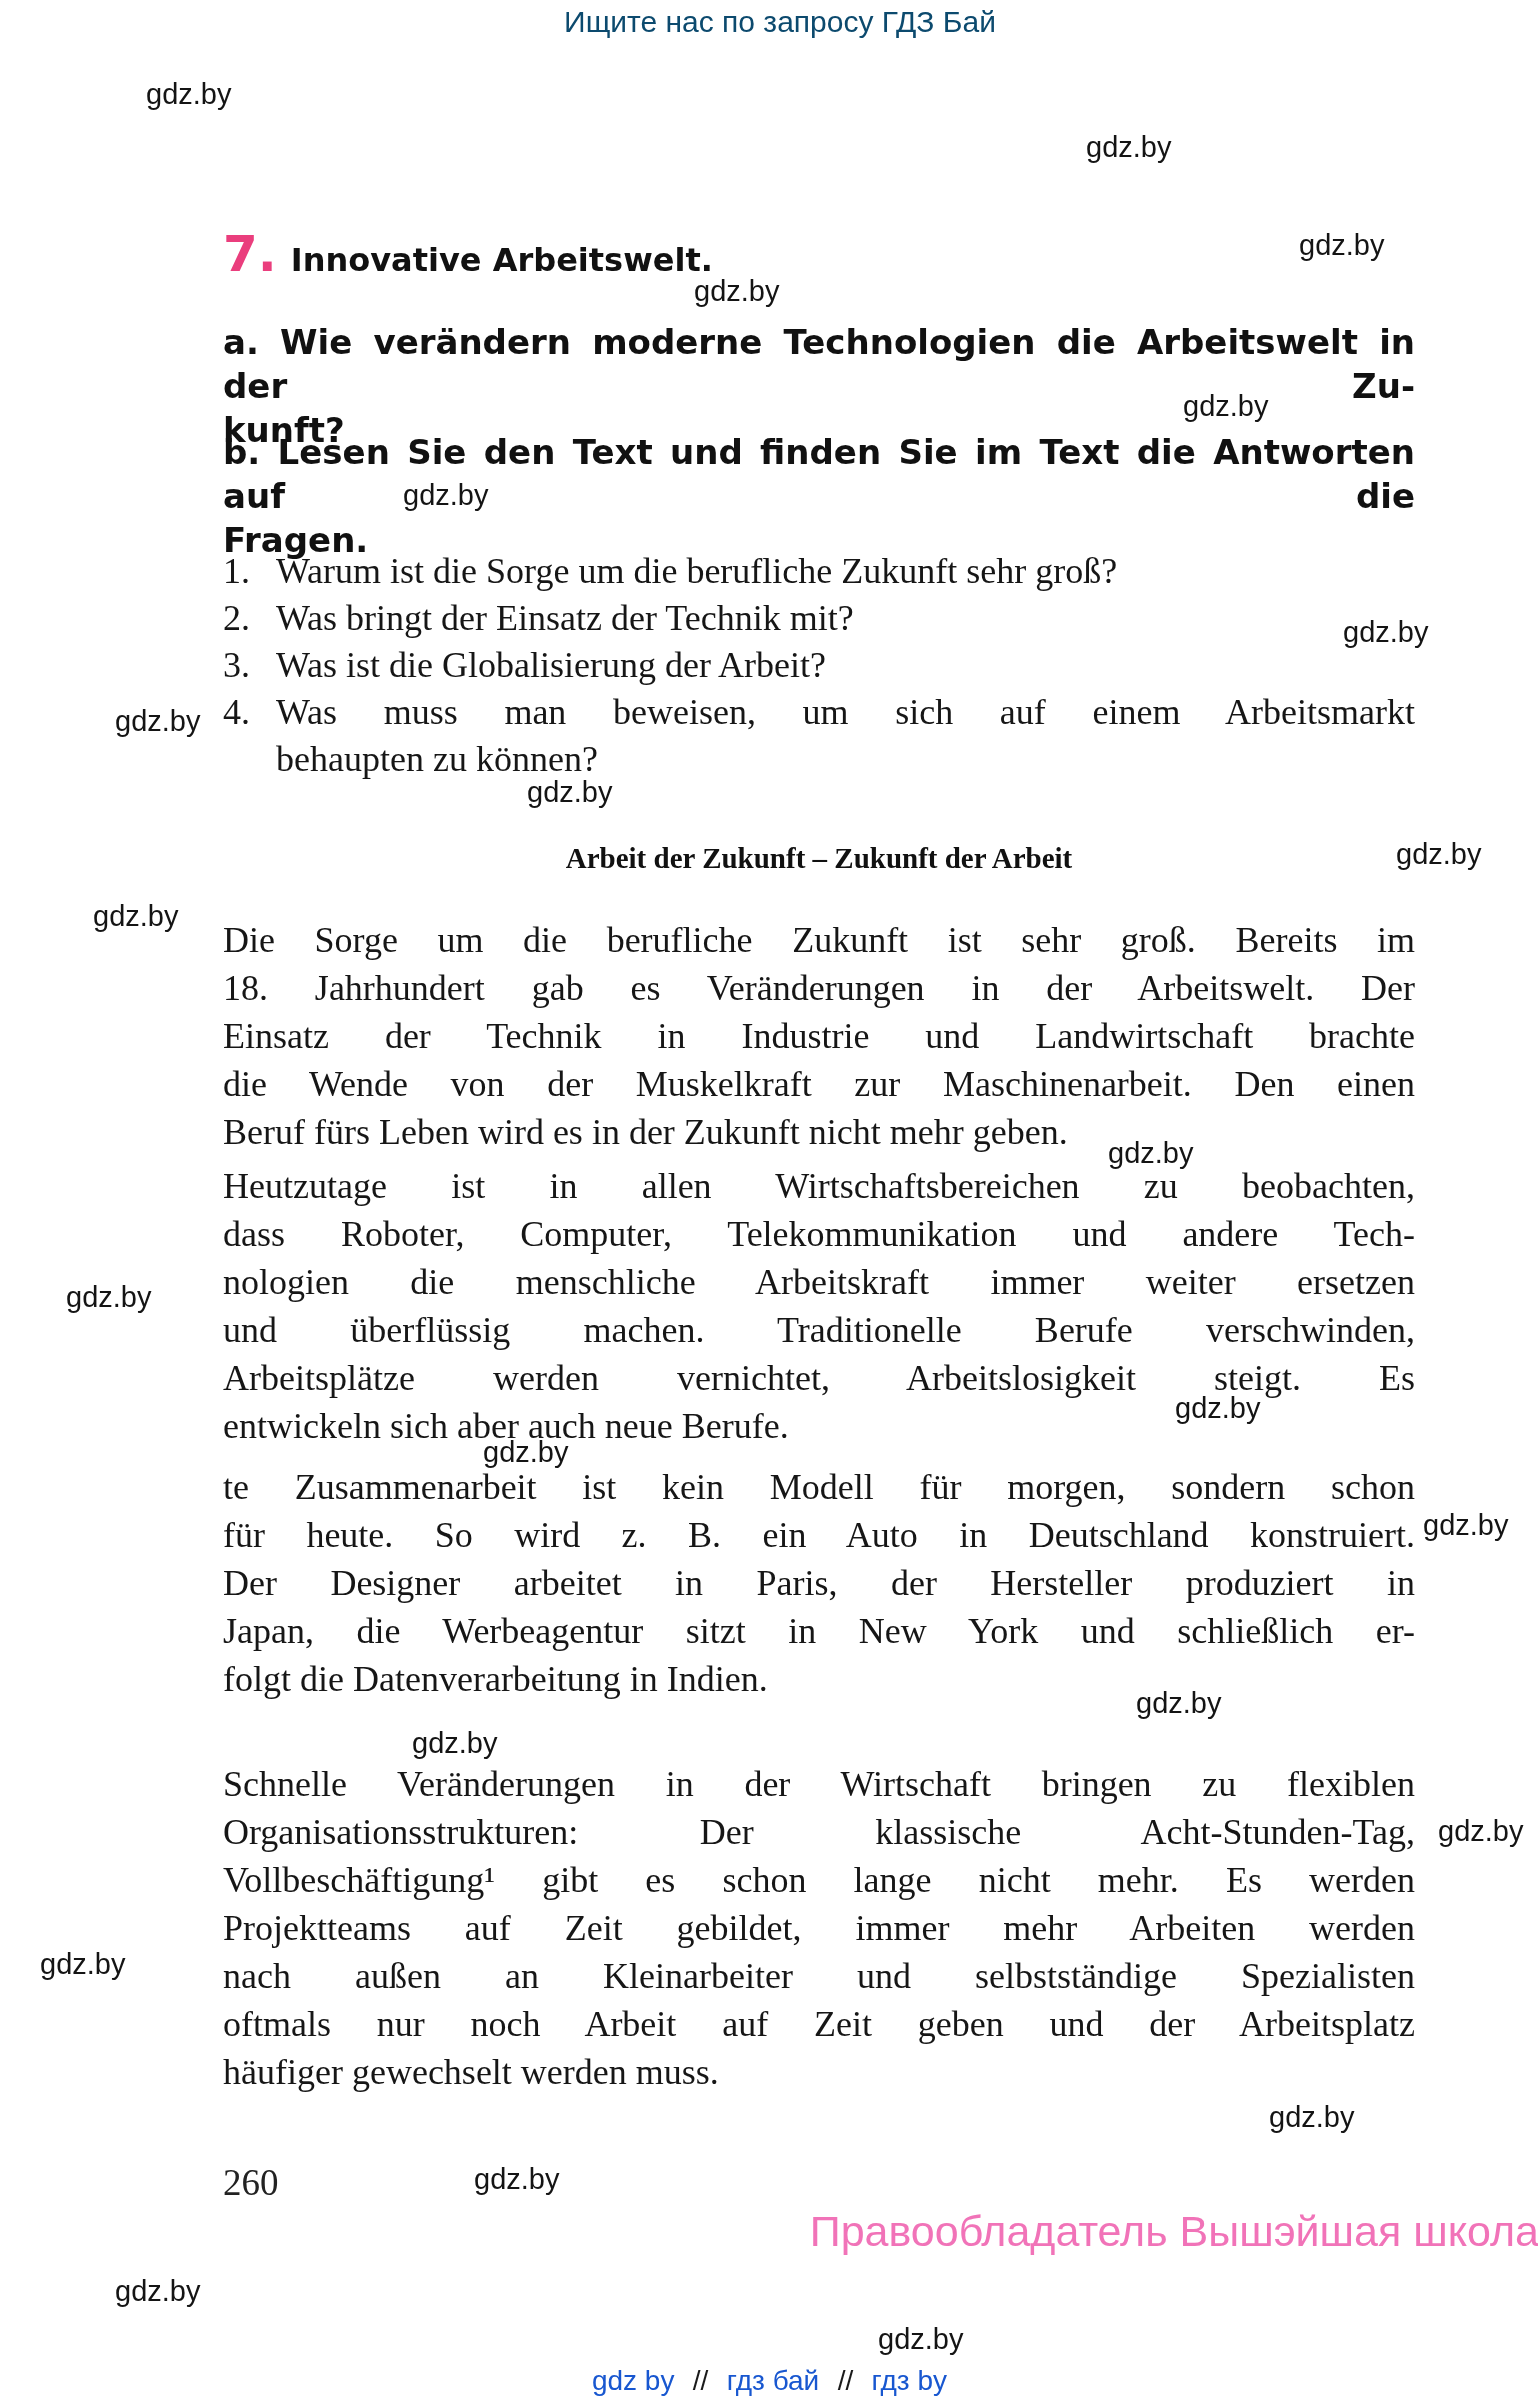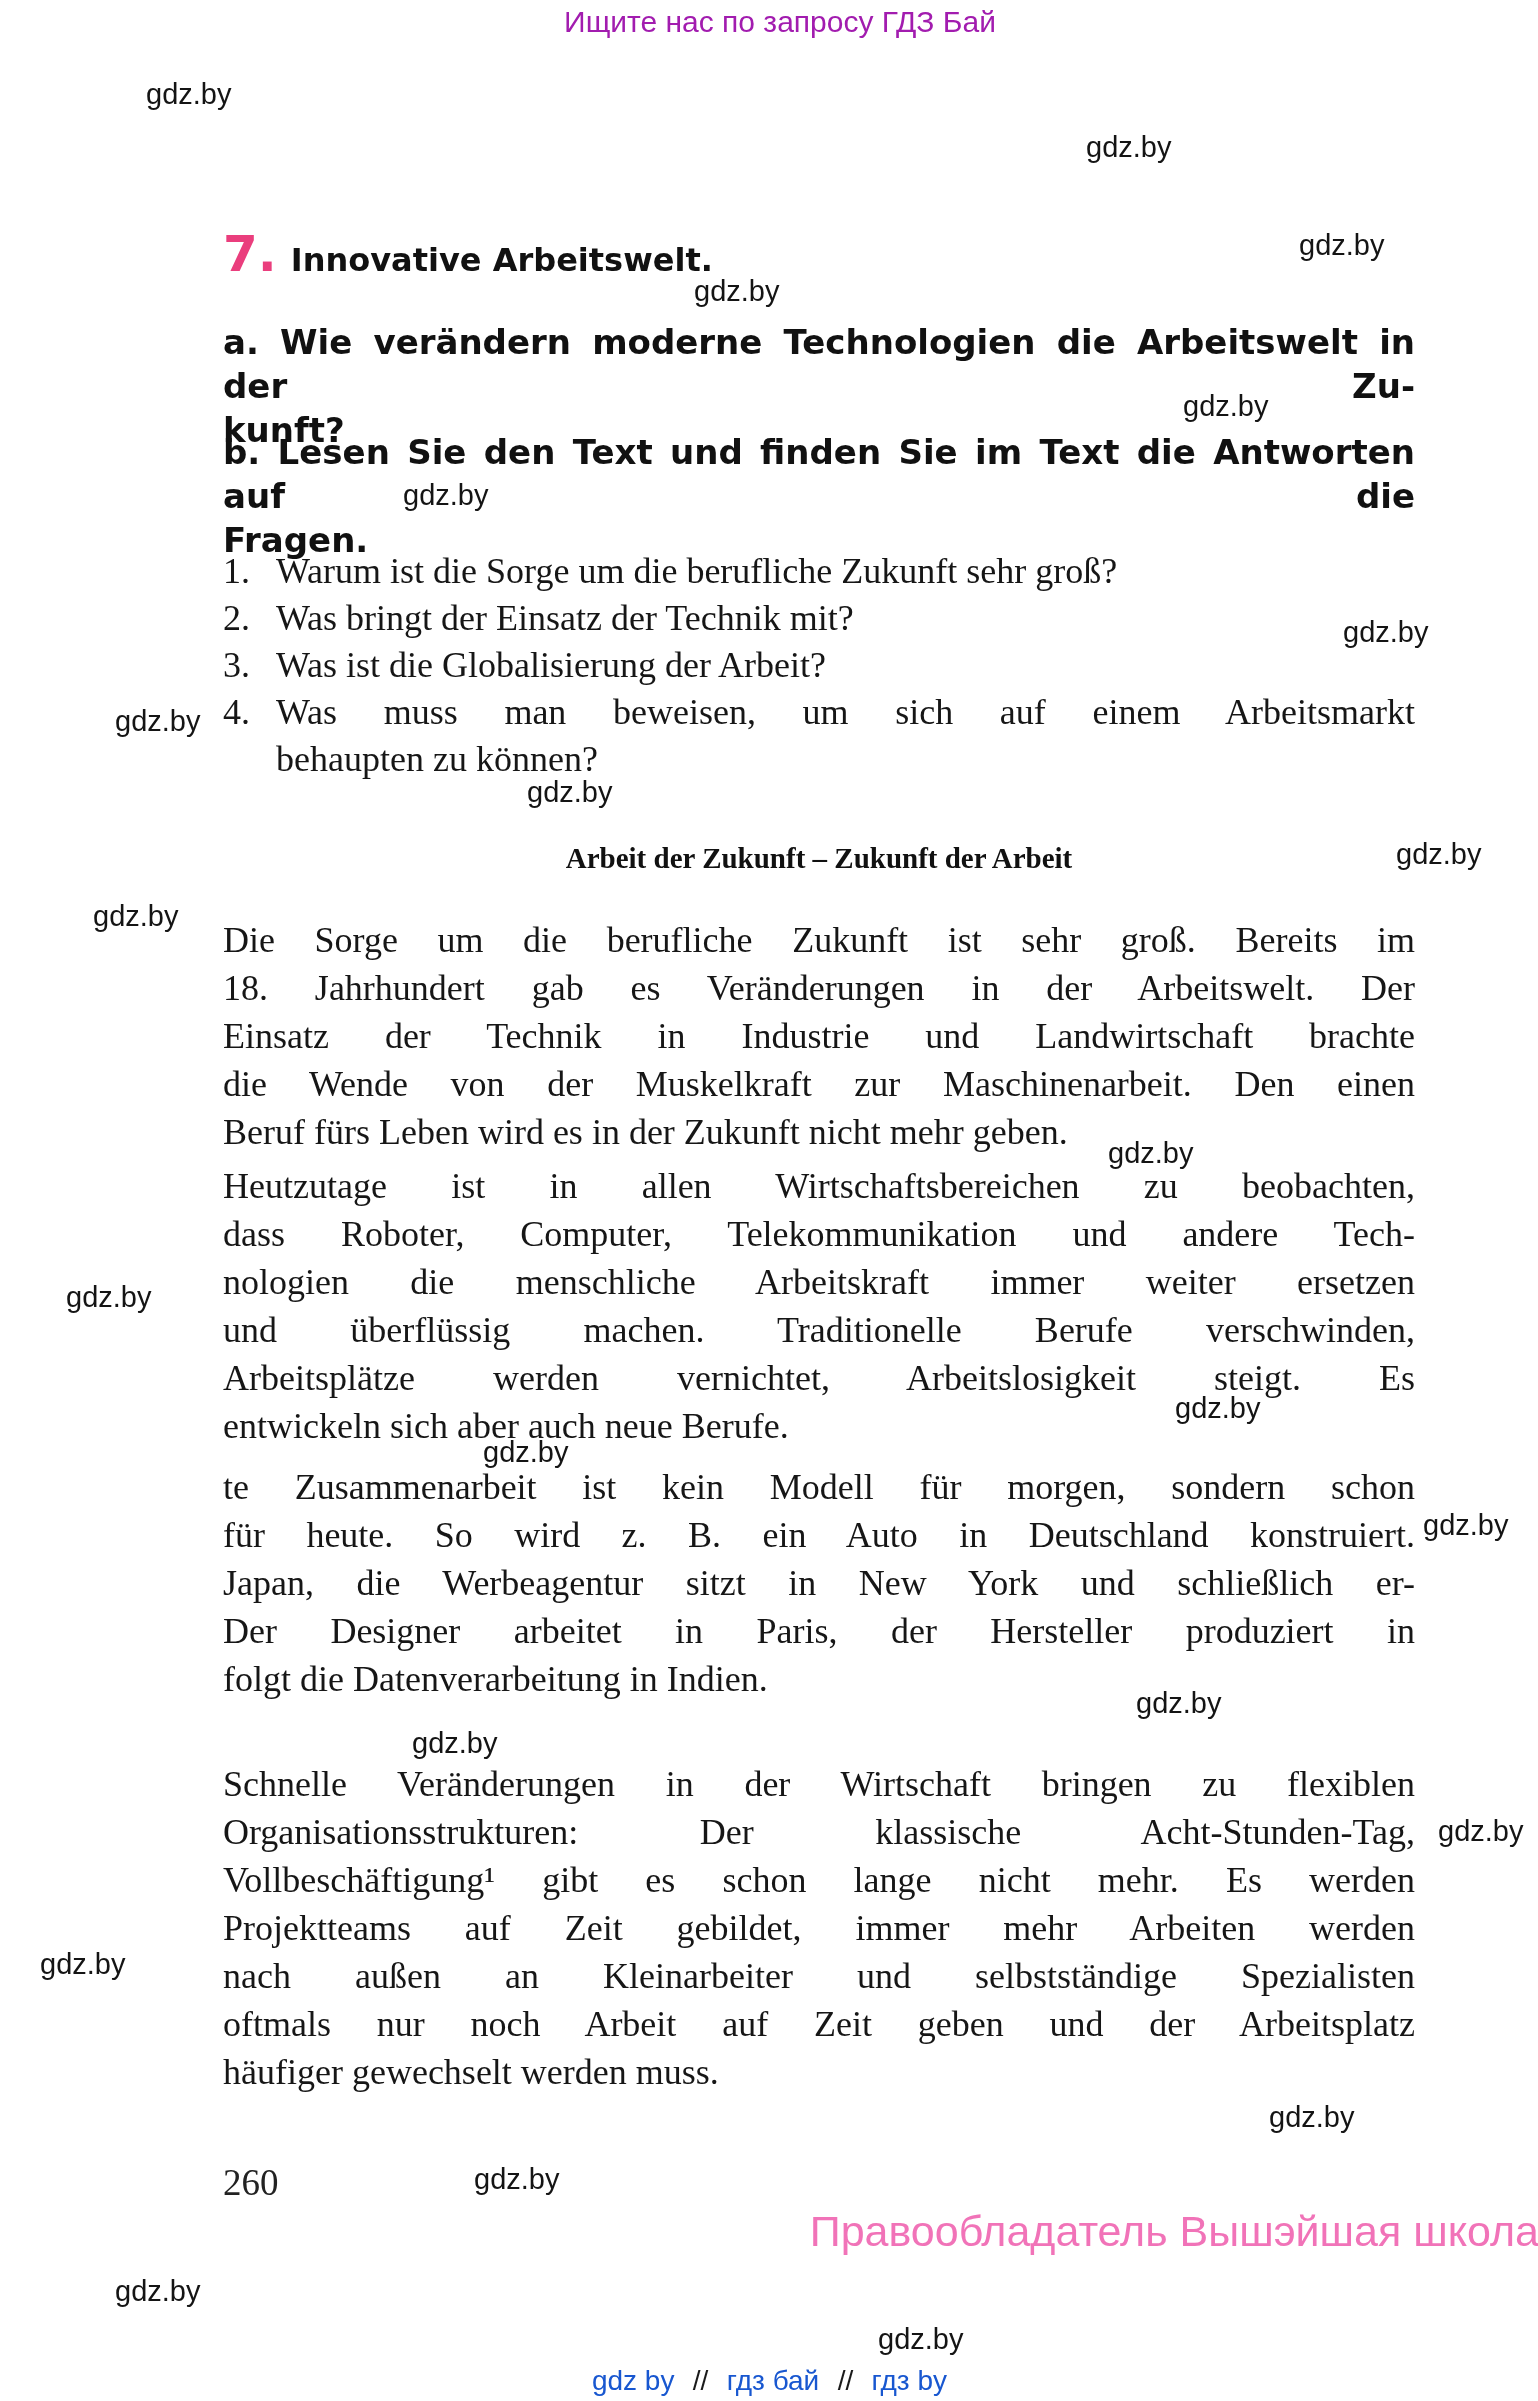--- a/index.html
+++ b/index.html
@@ -10,21 +10,21 @@
     height: 2401px;
     background: #ffffff;
     overflow: hidden;
     font-family: "Liberation Serif", serif;
     color: #161616;
   }
   .banner {
     position: absolute; top: 5.3px; left: 0; width: 100%;
     text-align: center;
     font-family: "Liberation Sans", sans-serif;
-    font-size: 30px; color: #a21caf; padding-left: 21px;
+    font-size: 30px; color: #0c4a6e; padding-left: 21px;
   }
   .wm {
     position: absolute;
     font-family: "Liberation Sans", sans-serif;
     font-size: 29px; color: #141414; white-space: nowrap;
   }
   .title-row {
     position: absolute; left: 223px; top: 229px;
     display: flex; align-items: baseline; gap: 14px;
   }
@@ -167,22 +167,22 @@
       <div class="tline">Heutzutage ist in allen Wirtschaftsbereichen zu beobachten,</div>
       <div class="tline">dass Roboter, Computer, Telekommunikation und andere Tech-</div>
       <div class="tline">nologien die menschliche Arbeitskraft immer weiter ersetzen</div>
       <div class="tline">und überflüssig machen. Traditionelle Berufe verschwinden,</div>
       <div class="tline">Arbeitsplätze werden vernichtet, Arbeitslosigkeit steigt. Es</div>
       <div class="tline">entwickeln sich aber auch neue Berufe.</div>
     </div>
   <div class="para p2 lines">
       <div class="tline">te Zusammenarbeit ist kein Modell für morgen, sondern schon</div>
       <div class="tline">für heute. So wird z. B. ein Auto in Deutschland konstruiert.</div>
+      <div class="tline">Der Designer arbeitet in Paris, der Hersteller produziert in</div>
       <div class="tline">Japan, die Werbeagentur sitzt in New York und schließlich er-</div>
-      <div class="tline">Der Designer arbeitet in Paris, der Hersteller produziert in</div>
       <div class="tline">folgt die Datenverarbeitung in Indien.</div>
     </div>
   <div class="para p3 lines">
       <div class="tline">Schnelle Veränderungen in der Wirtschaft bringen zu flexiblen</div>
       <div class="tline">Organisationsstrukturen: Der klassische Acht-Stunden-Tag,</div>
       <div class="tline">Vollbeschäftigung¹ gibt es schon lange nicht mehr. Es werden</div>
       <div class="tline">Projektteams auf Zeit gebildet, immer mehr Arbeiten werden</div>
       <div class="tline">nach außen an Kleinarbeiter und selbstständige Spezialisten</div>
       <div class="tline">oftmals nur noch Arbeit auf Zeit geben und der Arbeitsplatz</div>
       <div class="tline">häufiger gewechselt werden muss.</div>

